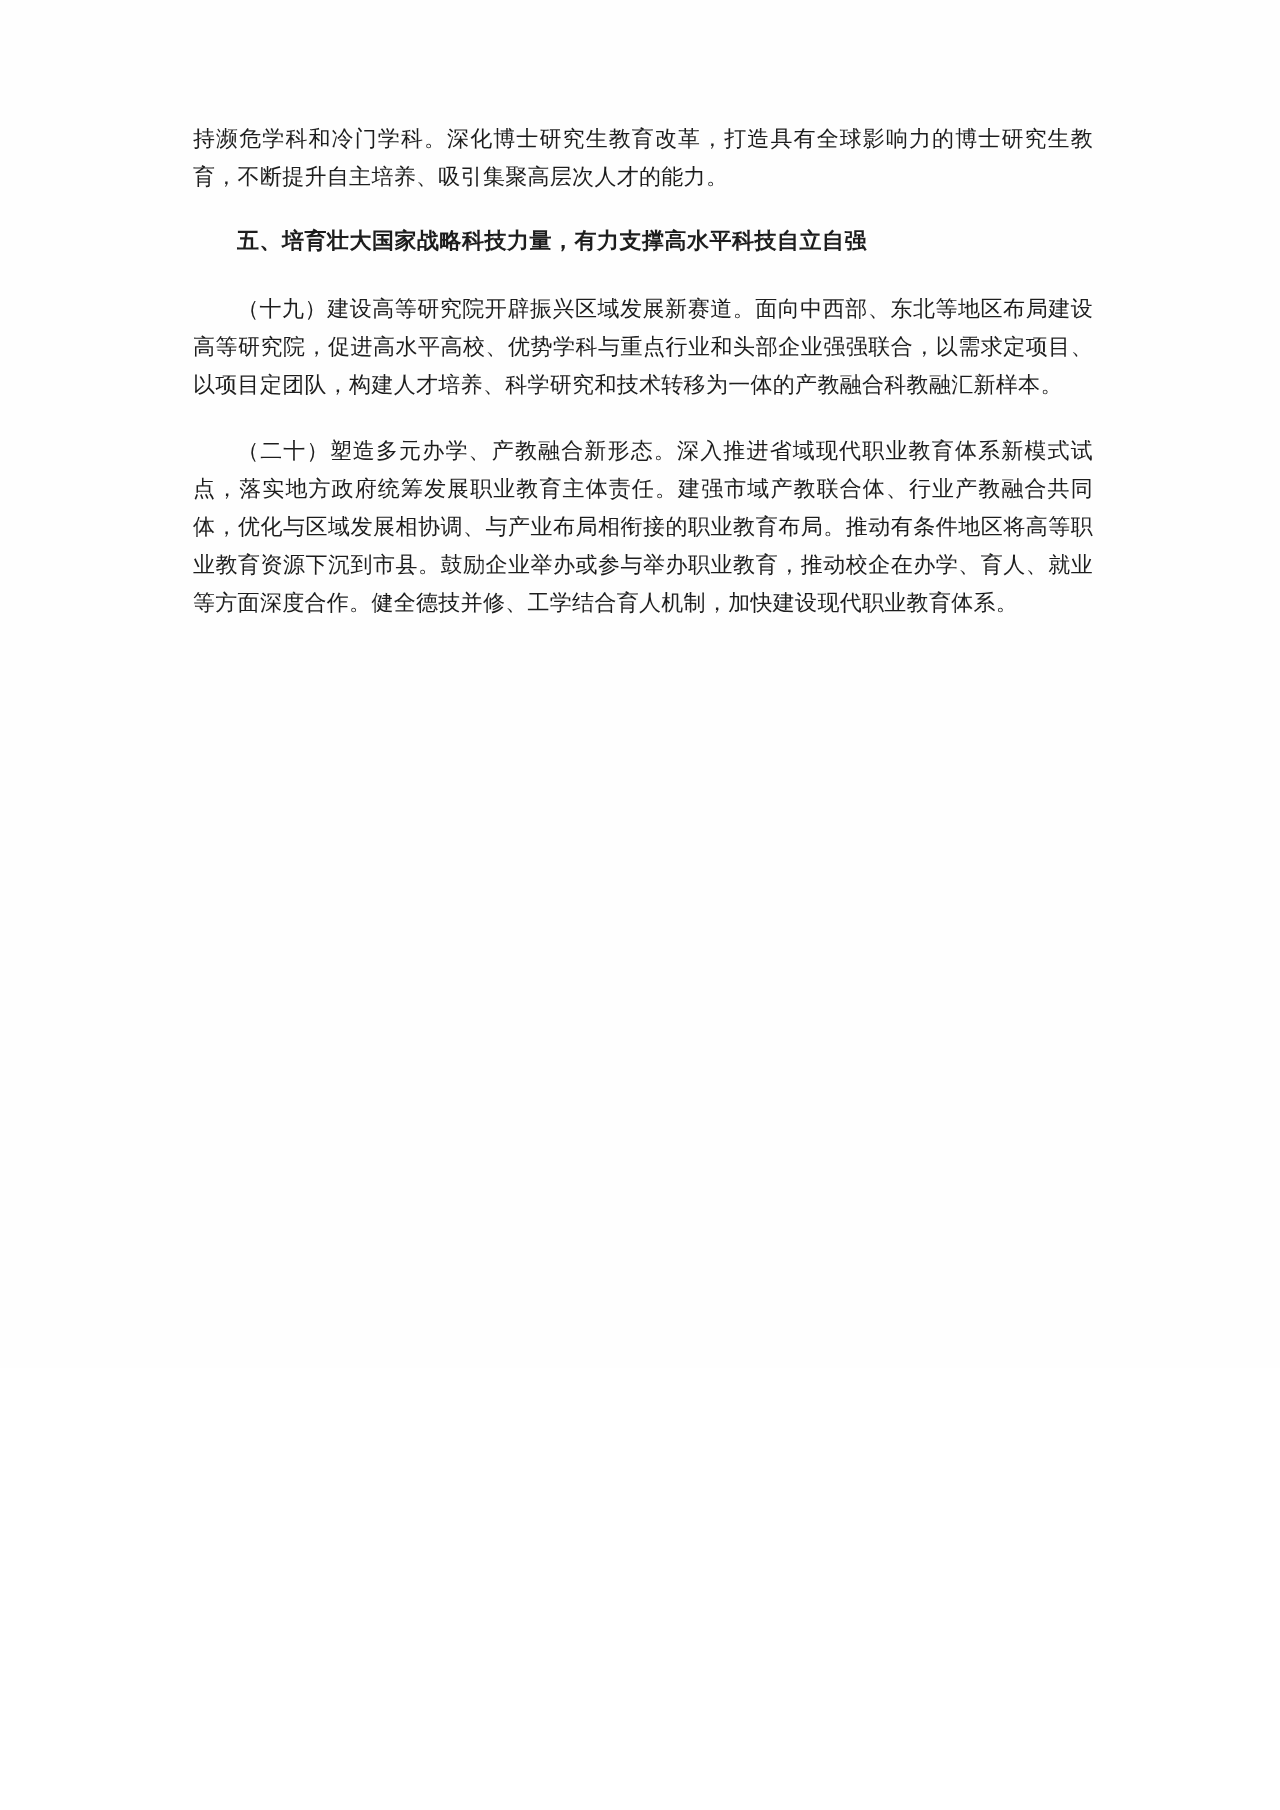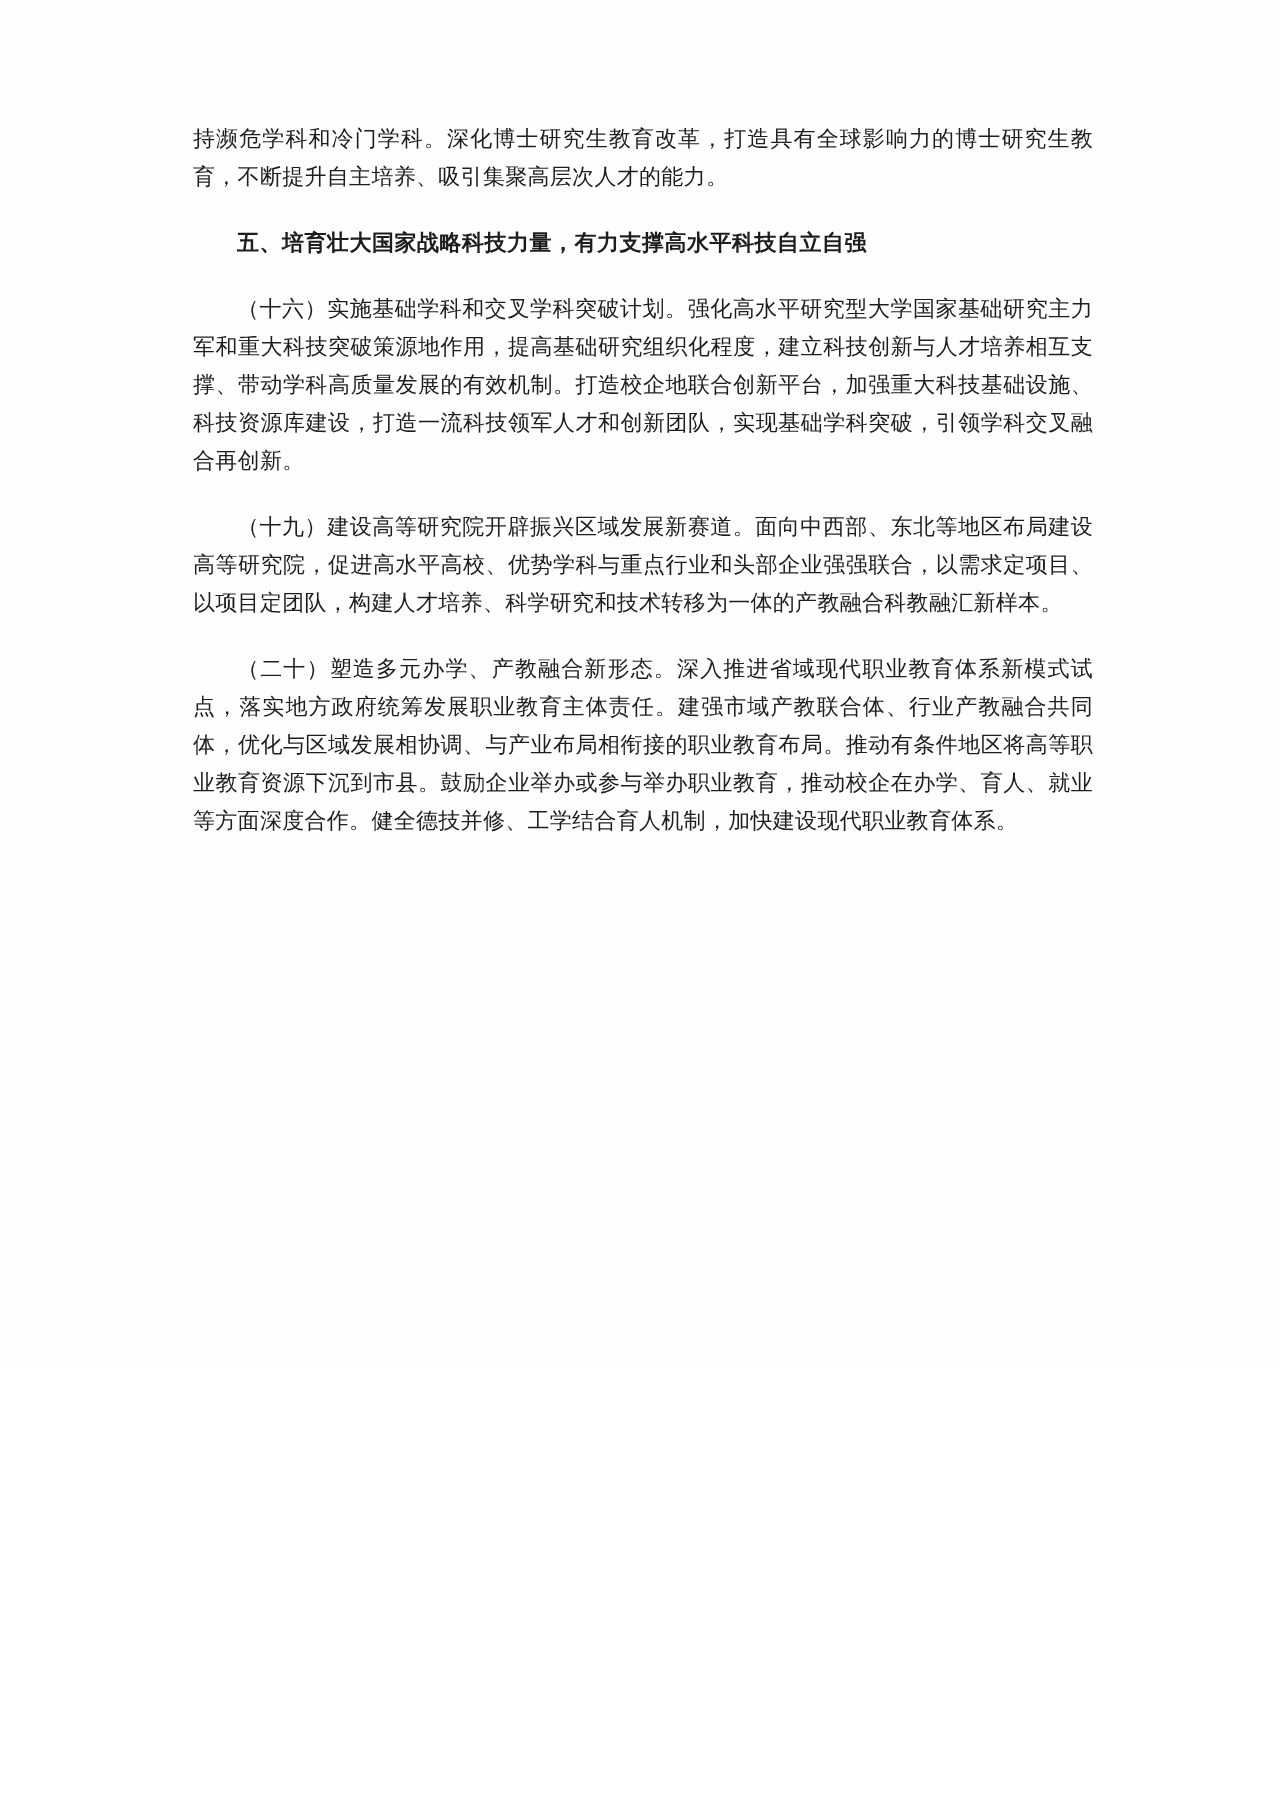--- a/index.html
+++ b/index.html
@@ -29,21 +29,21 @@
   }
   .doc p {
     margin: 0 0 28px 0;
     text-indent: 2em;
   }
   .doc p.no-indent {
     text-indent: 0;
   }
   .doc p.heading {
     font-weight: bold;
-    font-family: Liberation Serif, serif;
+    font-family: Liberation Mono, monospace;
     letter-spacing: 0.5px;
   }
   .watermark {
     position: absolute;
     left: 872px;
     top: 1738px;
     display: flex;
     align-items: center;
     gap: 12px;
     color: #b2b2b2;
@@ -58,21 +58,20 @@
   }
 </style>
 </head>
 <body>
 
 <div class="page">
 
   <main class="doc">
     <p class="body no-indent">持濒危学科和冷门学科。深化博士研究生教育改革，打造具有全球影响力的博士研究生教育，不断提升自主培养、吸引集聚高层次人才的能力。</p>
     <p class="heading">五、培育壮大国家战略科技力量，有力支撑高水平科技自立自强</p>
-    <p class="body">（十六）实施基础学科和交叉学科突破计划。强化高水平研究型大学国家基础研究主力军和重大科技突破策源地作用，提高基础研究组织化程度，建立科技创新与人才培养相互支撑、带动学科高质量发展的有效机制。打造校企地联合创新平台，加强重大科技基础设施、科技资源库建设，打造一流科技领军人才和创新团队，实现基础学科突破，引领学科交叉融合再创新。</p>
     <p class="body">（十九）建设高等研究院开辟振兴区域发展新赛道。面向中西部、东北等地区布局建设高等研究院，促进高水平高校、优势学科与重点行业和头部企业强强联合，以需求定项目、以项目定团队，构建人才培养、科学研究和技术转移为一体的产教融合科教融汇新样本。</p>
     <p class="body">（二十）塑造多元办学、产教融合新形态。深入推进省域现代职业教育体系新模式试点，落实地方政府统筹发展职业教育主体责任。建强市域产教联合体、行业产教融合共同体，优化与区域发展相协调、与产业布局相衔接的职业教育布局。推动有条件地区将高等职业教育资源下沉到市县。鼓励企业举办或参与举办职业教育，推动校企在办学、育人、就业等方面深度合作。健全德技并修、工学结合育人机制，加快建设现代职业教育体系。</p>
   </main>
 
   <footer class="watermark">
     <span class="wx-icon">
       <svg width="56" height="48" viewBox="0 0 56 48" xmlns="http://www.w3.org/2000/svg" aria-hidden="true">
         <path fill="#b2b2b2" d="M20.5 1C10.3 1 2 7.8 2 16.2c0 4.8 2.7 9 7 11.8l-1.7 5.3 6-3.2c1.9.6 4 1 6.2 1 .3 0 .6 0 .9-.1-.6-1.5-1-3.1-1-4.8 0-7.5 7.3-13.6 16.3-13.6h.8C34.7 6 28.2 1 20.5 1z"></path>
         <circle cx="14" cy="13" r="2.6" fill="#fefefe"></circle>
         <circle cx="26.5" cy="13" r="2.6" fill="#fefefe"></circle>

